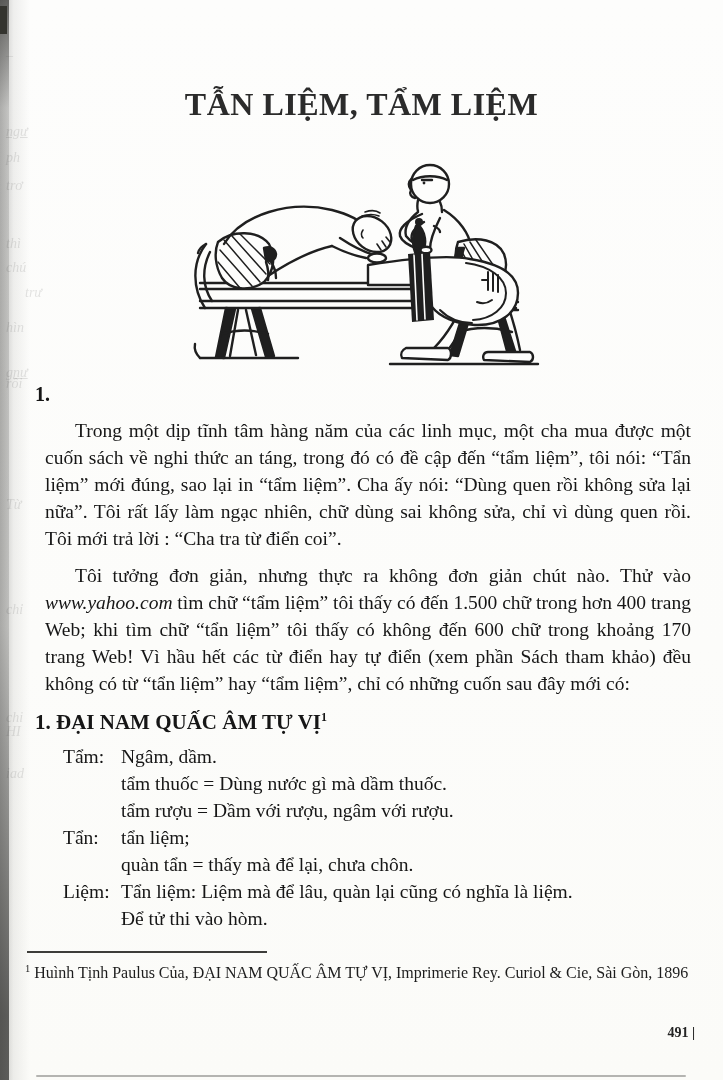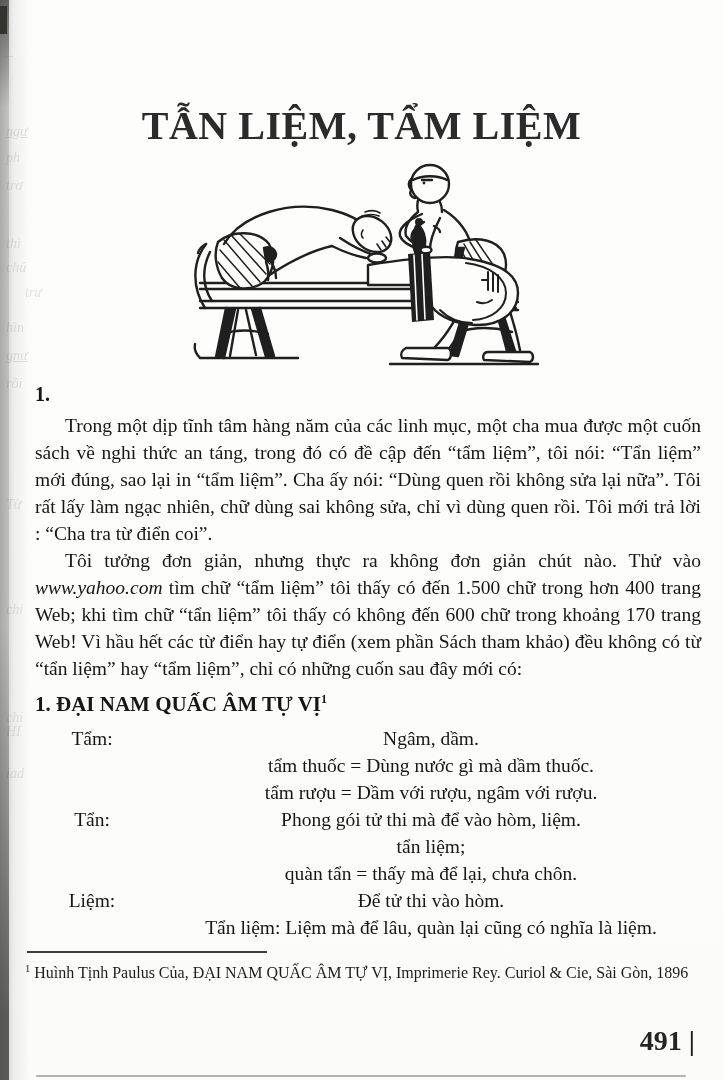--- a/index.html
+++ b/index.html
@@ -9,56 +9,56 @@
   
   .edge-left{position:absolute;left:0;top:0;width:30px;height:100%;
         background:linear-gradient(90deg,rgba(95,95,92,.40),rgba(160,160,156,.16) 45%,rgba(200,200,196,0) 100%);}
   .edge-left-dark{position:absolute;left:0;top:0;width:9px;height:100%;
         background:linear-gradient(180deg,rgba(45,45,43,.70),rgba(110,110,108,.22) 10%,rgba(120,120,118,.30) 58%,rgba(50,50,48,.75) 94%);}
   .corner-notch{position:absolute;left:0;top:6px;width:7px;height:28px;background:#34342f;}
   .edge-bottom{position:absolute;left:36px;bottom:3px;width:650px;height:2px;background:rgba(75,75,70,.40);border-radius:2px;}
   .ghost-col{position:absolute;left:0;top:0;width:40px;height:100%;pointer-events:none;}
   .ghost{position:absolute;left:6px;color:rgba(55,55,55,.13);font-size:14px;font-style:italic;filter:blur(.4px);white-space:nowrap;}
   
-  .title{position:absolute;top:102px;left:0;width:100%;text-align:center;font-weight:bold;
-         font-size:40px;letter-spacing:.5px;color:#2b2b2b;}
+  .title{position:absolute;top:86px;left:0;width:100%;text-align:center;font-weight:bold;
+         font-size:32px;letter-spacing:.5px;color:#2b2b2b;}
   .illustration{position:absolute;top:152px;left:172px;width:376px;height:224px;}
   .main{position:absolute;top:381px;left:35px;width:666px;font-size:19.5px;line-height:27px;text-align:justify;}
   .sec-num{font-weight:bold;font-size:20px;line-height:26px;margin:0 0 5px 0;text-align:left;}
-  .para{margin:0;text-indent:30px;}
+  .para{margin:10px;text-indent:30px;}
   .yahoo{font-style:italic;}
   .h2{font-weight:bold;font-size:21px;line-height:30px;margin:7px 0 6px 0;text-align:left;}
   sup{font-size:12px;line-height:0;vertical-align:super;}
-  .def-row{display:flex;text-align:center;gap:40px;}
+  .def-row{display:flex;text-align:left;}
   .def-term{flex:none;width:58px;margin-left:28px;}
   .def-body{flex:1;}
   .footnote-rule{position:absolute;left:27px;top:951px;width:240px;height:2px;background:#3d3d3a;}
   .footnote{position:absolute;left:25px;top:961px;width:684px;font-size:16px;line-height:23px;text-align:left;color:#1d1d1d;}
   .footnote sup{font-size:10.5px;}
-  .page-number{position:absolute;right:28px;top:1025px;font-weight:bold;font-size:28px;color:#242424;}
+  .page-number{position:absolute;right:28px;top:1025px;font-weight:bold;font-size:14px;color:#242424;}
 </style>
 </head>
 <body>
 
 <div class="page">
 
   <div class="edge-left"></div>
   <div class="edge-left-dark"></div>
   <div class="corner-notch"></div>
   <div class="edge-bottom"></div>
   <div class="ghost-col">
       <span class="ghost" style="top: 48px;">–</span>
       <span class="ghost" style="top: 124px; text-decoration: underline;">ngư</span>
       <span class="ghost" style="top: 150px;">ph</span>
       <span class="ghost" style="top: 178px;">trơ</span>
       <span class="ghost" style="top: 236px;">thì</span>
       <span class="ghost" style="top: 260px;">chú</span>
       <span class="ghost" style="top: 285px; margin-left: 19px;">trư</span>
       <span class="ghost" style="top: 320px;">hìn</span>
-      <span class="ghost" style="top: 348px; text-decoration: underline;">gnư</span>
+      <span class="ghost" style="top: 365px; text-decoration: underline;">gnư</span>
       <span class="ghost" style="top: 376px;">rồi</span>
       <span class="ghost" style="top: 497px;">Từ</span>
       <span class="ghost" style="top: 602px;">chỉ</span>
       <span class="ghost" style="top: 710px;">chi</span>
       <span class="ghost" style="top: 724px;">HI</span>
       <span class="ghost" style="top: 766px;">iad</span>
     </div>
 
   <div class="title">TẪN LIỆM, TẨM LIỆM</div>
 
@@ -169,30 +169,29 @@
       <div class="def-term">Tẩm:</div>
       <div class="def-body">
         <div>Ngâm, dầm.</div>
         <div>tẩm thuốc = Dùng nước gì mà dầm thuốc.</div>
         <div>tẩm rượu = Dầm với rượu, ngâm với rượu.</div>
       </div>
     </div>
     <div class="def-row">
       <div class="def-term">Tẩn:</div>
       <div class="def-body">
-        <div>Phong gói tử thi mà để vào hòm, liệm.</div>
         <div>tẩn liệm;</div>
         <div>quàn tẩn = thấy mà để lại, chưa chôn.</div>
       </div>
     </div>
     <div class="def-row">
       <div class="def-term">Liệm:</div>
       <div class="def-body">
+        <div>Tẩn liệm: Liệm mà để lâu, quàn lại cũng có nghĩa là liệm.</div>
         <div>Để tử thi vào hòm.</div>
-        <div>Tẩn liệm: Liệm mà để lâu, quàn lại cũng có nghĩa là liệm.</div>
       </div>
     </div>
   </div>
 
   <div class="footnote-rule"></div>
   <div class="footnote"><sup>1</sup><span> Huình Tịnh Paulus Của, ĐẠI NAM QUẤC ÂM TỰ VỊ, Imprimerie Rey. Curiol &amp; Cie, Sài Gòn, 1896</span></div>
 
   <div class="page-number">491 |</div>
 
 </div>

